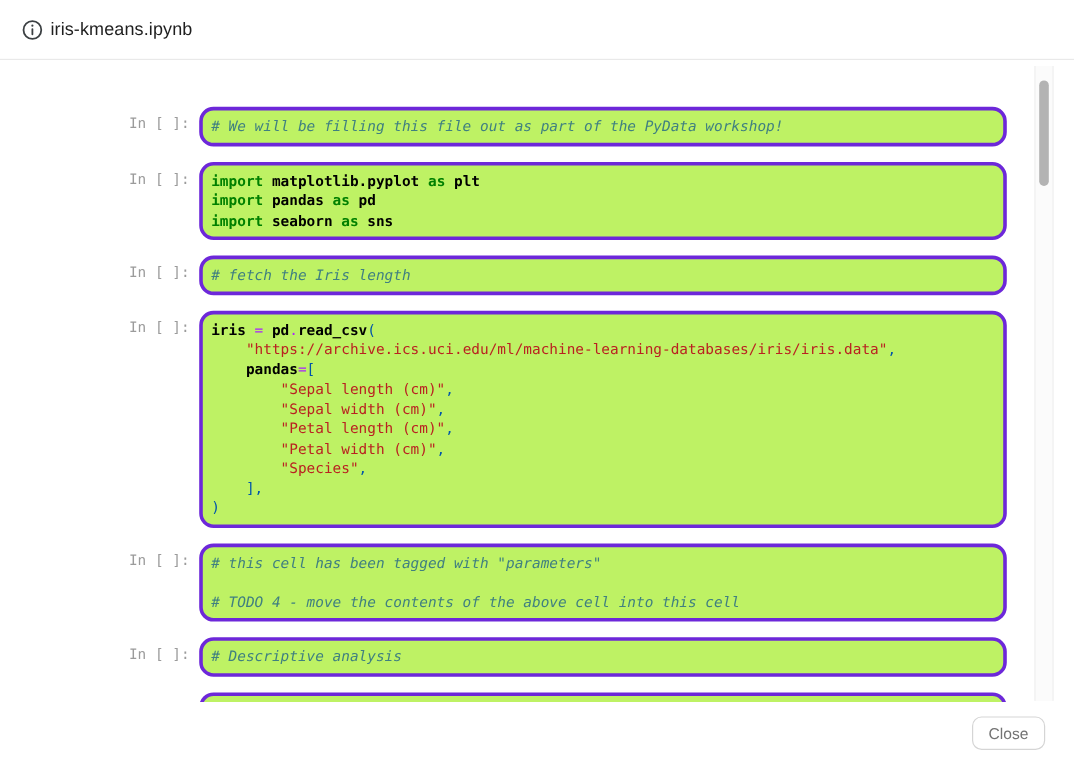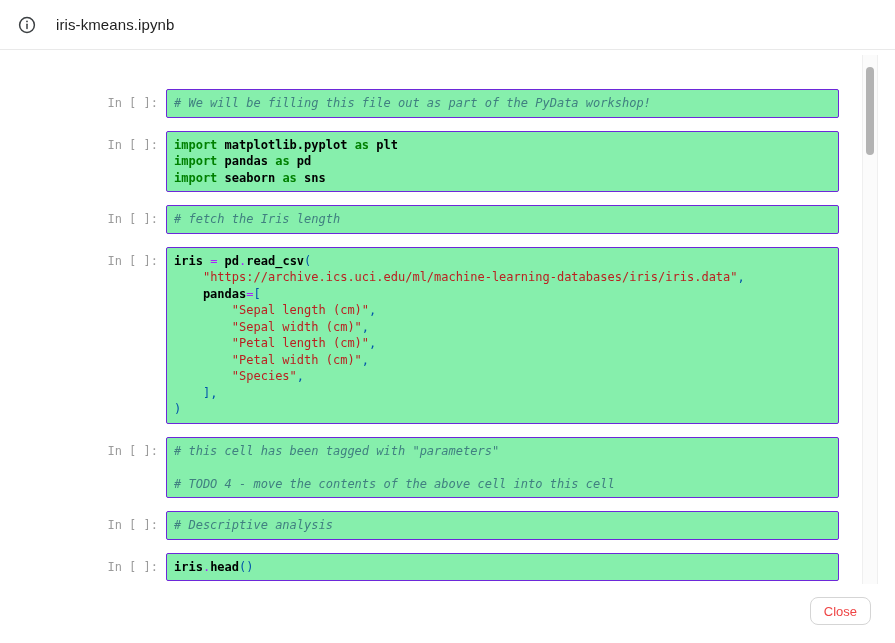--- a/index.html
+++ b/index.html
@@ -1,34 +1,34 @@
 <!DOCTYPE html>
 <html style="--c-com: #408080; --c-kw: #008000; --c-str: #BA2121; --c-op: #AA22FF; --c-pun: #0055AA;"><head>
 <meta charset="utf-8">
 <style>
   * { margin:0; padding:0; box-sizing:border-box; }
   html,body { width:895px; height:643px; background:#ffffff; overflow:hidden;
               font-family:"Liberation Sans", sans-serif; }
 
   
-  .header { height:50px; display:flex; align-items:center; gap:20px;
+  .header { height:50px; display:flex; align-items:center; gap:6px;
             padding:0 18px; border-bottom:1px solid #e9e9e9; background:#fff; }
   .info-icon { width:18px; height:18px; flex:0 0 auto; display:block; }
   .title { font-size:15px; font-weight:500; color:#1f1f1f; letter-spacing:.1px; }
 
   
   .body { position:relative; height:535px; background:#fff; overflow:hidden; }
   .nb { padding:39px 56px 20px 55px; }
 
   .cell-row { display:flex; align-items:flex-start; margin-bottom:13px;margin-left:48px; }
   .prompt { width:55px; flex:0 0 55px; text-align:right;
             font-family:"DejaVu Sans Mono", monospace; font-size:12px;
             line-height:16.5px; color:#9b9b9b; padding-top:6px; white-space:pre; }
-  .cell { flex:1; margin-left:8px; background:#86efac; border:1px solid #6d28d9;
-          border-radius:2px; padding:5px 7px; min-height:27px; }
+  .cell { flex:1; margin-left:8px; background:#bef264; border:3px solid #6d28d9;
+          border-radius:12px; padding:5px 7px; min-height:27px; }
   .cell code { display:block; font-family:"DejaVu Sans Mono", monospace;
                font-size:12px; line-height:16.5px; color:#000; white-space:pre; }
 
   .tk-com { color:var(--c-com); font-style:italic; }
   .tk-kw  { color:var(--c-kw); font-weight:bold; }
   .tk-str { color:var(--c-str); }
   .tk-op  { color:var(--c-op); }
   .tk-pun { color:var(--c-pun); }
   .tk-pl  { color:#000;font-weight:bold; }
 
@@ -36,21 +36,21 @@
   .scrollbar { position:absolute; top:5px; right:17px; width:16px; height:529px;
                background:#fbfbfb; border-left:1px solid #efefef;
                border-right:1px solid #efefef; }
   .scroll-thumb { position:absolute; left:3px; top:12px; width:8px; height:88px;
                   background:#b3b3b3; border-radius:4px; }
 
   
   .close-btn { position:absolute; right:24px; bottom:18px; height:28px;
                padding:0 13px; background:#fff; border:1px solid #d5d5d5;
                border-radius:8px; font-family:"Liberation Sans", sans-serif;
-               font-size:13px; color:#ef4444; cursor:pointer; }
+               font-size:13px; color:#737373; cursor:pointer; }
 </style>
 </head>
 <body>
 
 <div class="header">
   <svg class="info-icon" viewBox="0 0 18 18" fill="none" stroke="#3c4043" stroke-width="1.5">
     <circle cx="9" cy="9" r="7.4"></circle>
     <line x1="9" y1="8.2" x2="9" y2="12.6" stroke-linecap="round"></line>
     <circle cx="9" cy="5.4" r="0.9" fill="#3c4043" stroke="none"></circle>
   </svg>

